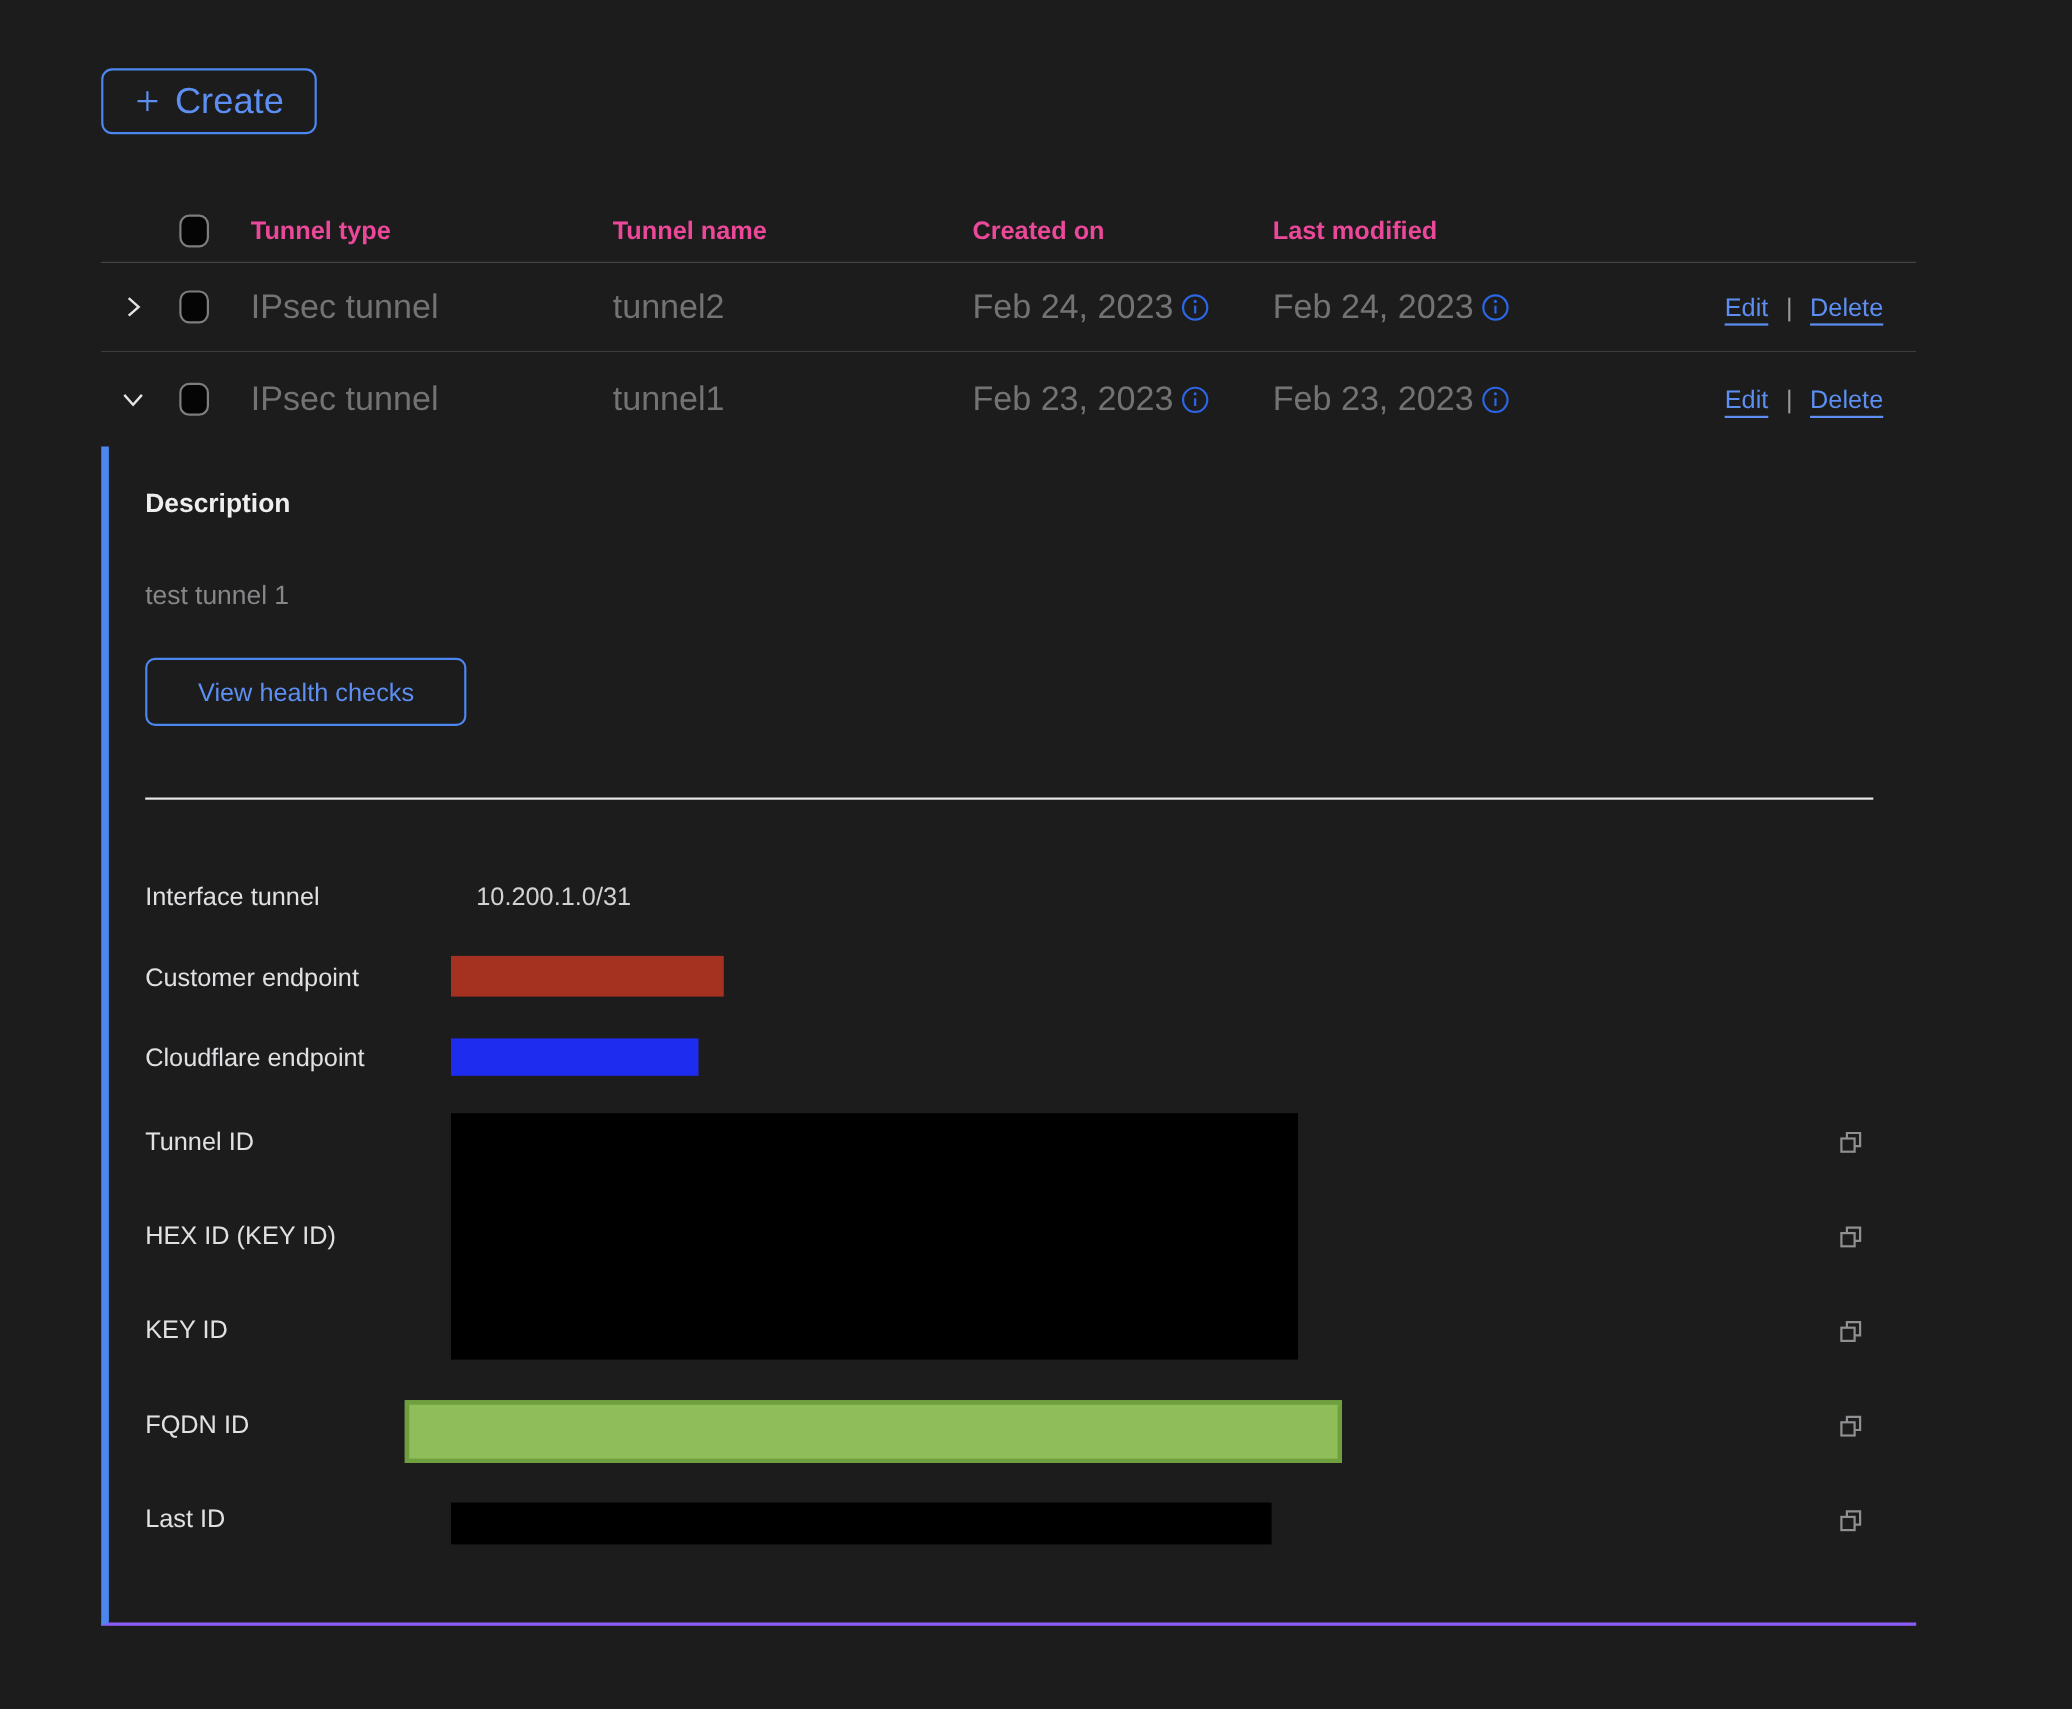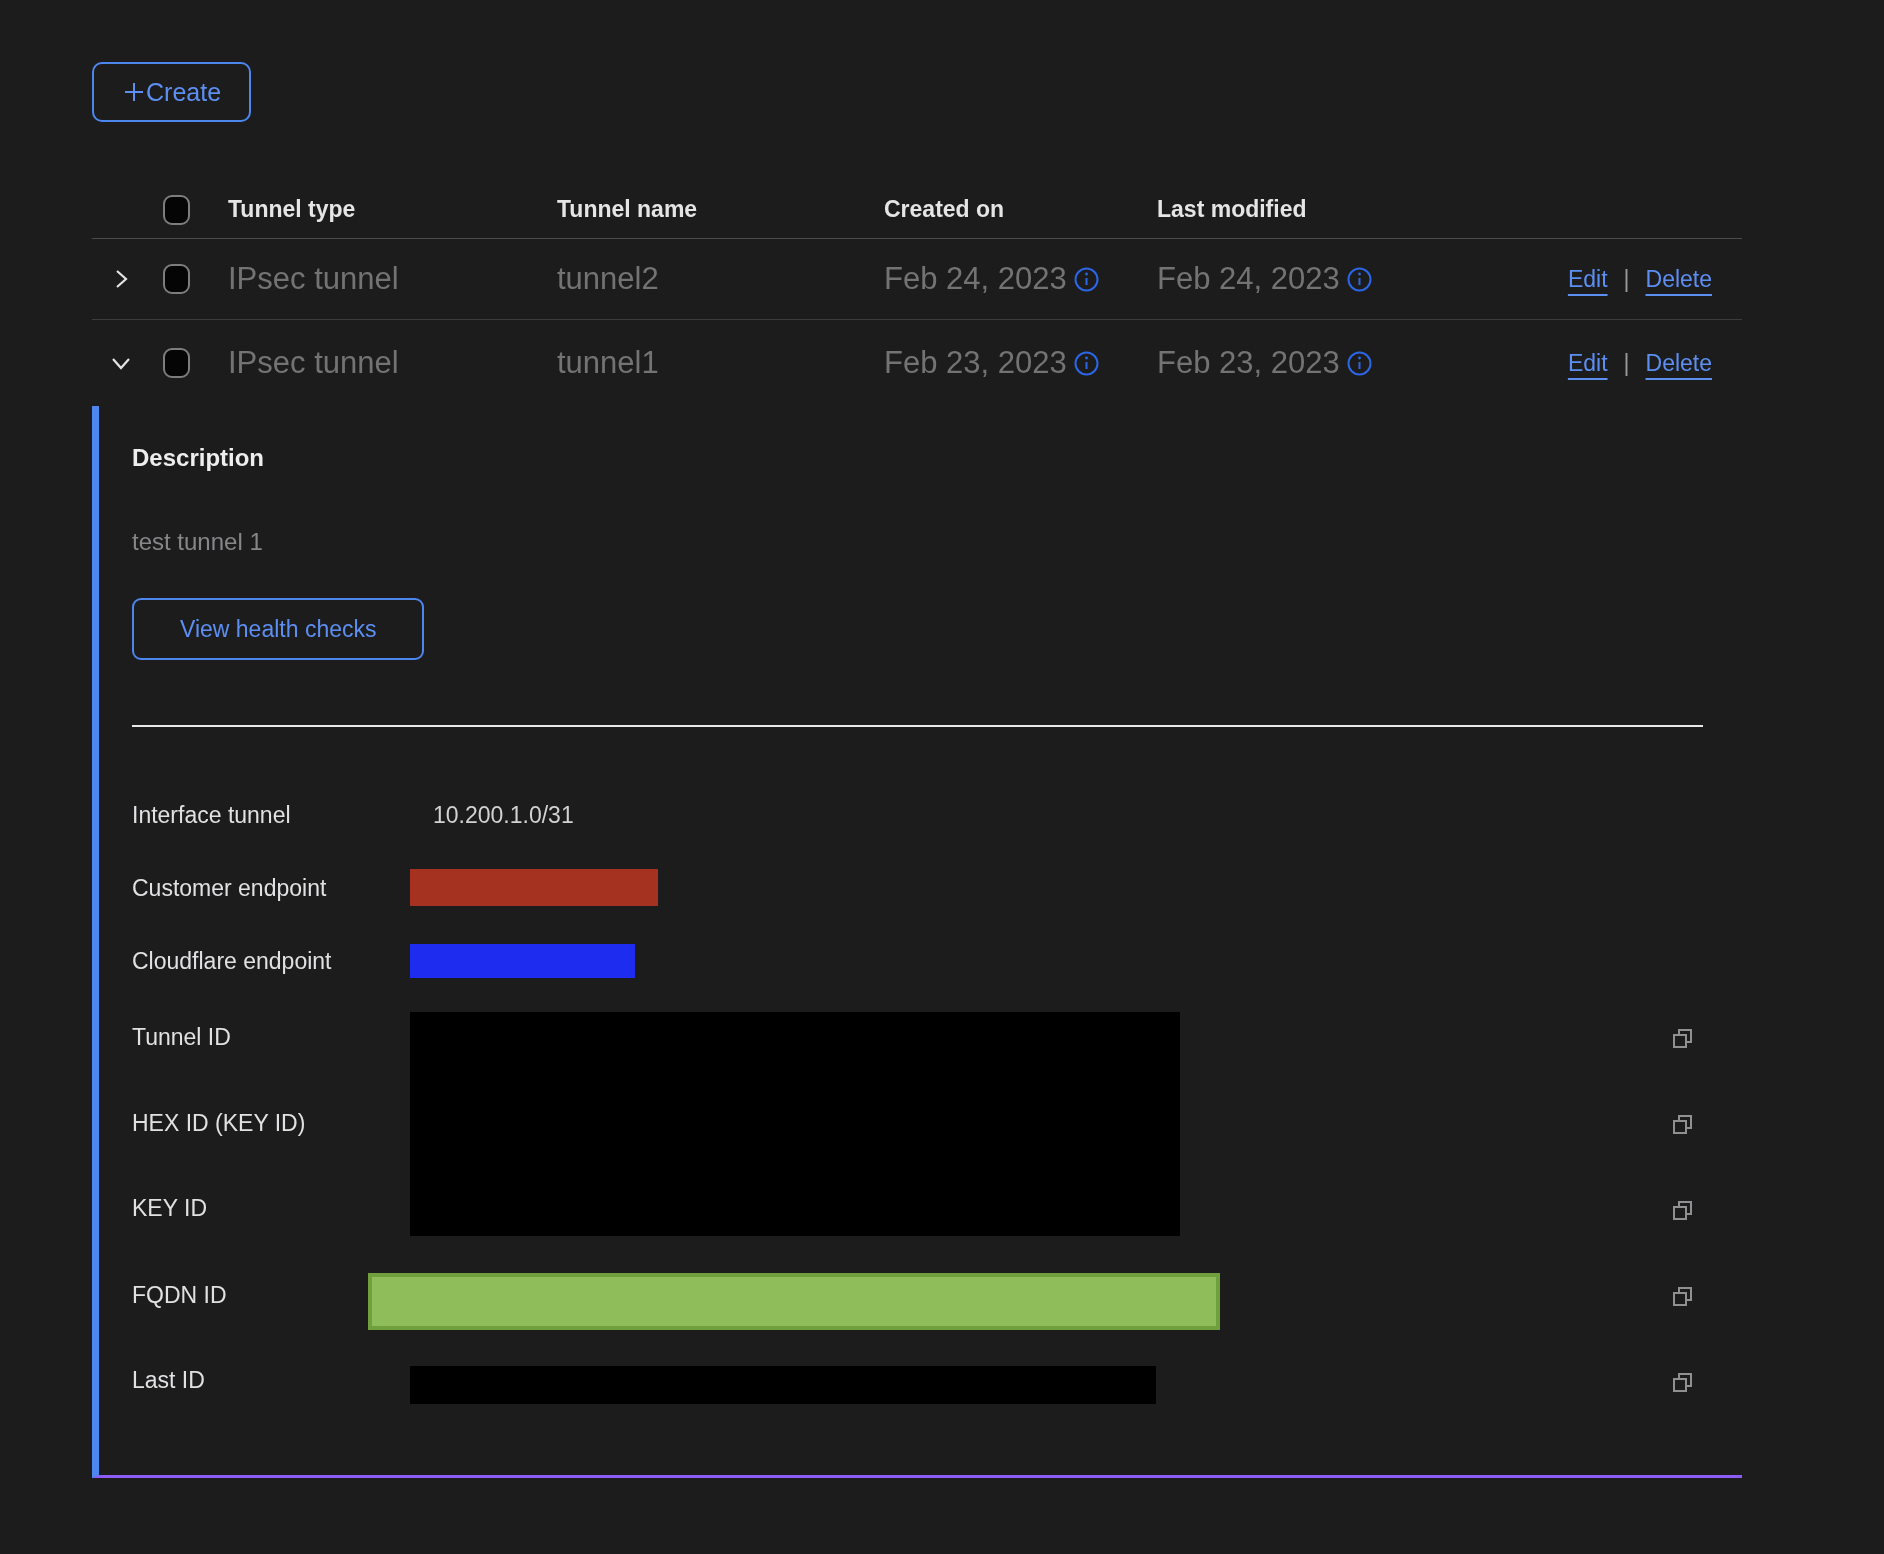--- a/index.html
+++ b/index.html
@@ -5,32 +5,32 @@
   * { margin:0; padding:0; box-sizing:border-box; }
   html,body { background:#1c1c1d; }
   .page {
     position:relative; width:1884px; height:1554px; overflow:hidden;
     background:#1c1c1d; font-family:"Liberation Sans", sans-serif;
     color:#e6e6e8;
   }
   
   .create-btn {
     position:absolute; left:92px; top:62px; height:60px; padding:0 28px;
-    display:flex; align-items:center; 
+    display:flex; align-items:center; gap:13px;
     background:transparent; border:2px solid #4c86ee; border-radius:10px;
-    color:#5d8ff2; font-size:25px; font-family:inherit; cursor:pointer;
+    color:#5d8ff2; font-size:33px; font-family:inherit; cursor:pointer;
   }
   
   .row-grid {
     position:absolute; left:92px; width:1650px;
     display:grid; grid-template-columns:71px 65px 329px 327px 273px 1fr 215px;
     align-items:center;
   }
   .thead { top:181px; height:58px; border-bottom:1px solid #4a4a4c; }
-  .thead .col { font-size:23px; font-weight:700; color:#e5e5e5; }
+  .thead .col { font-size:23px; font-weight:700; color:#ec4899; }
   .trow1 { top:239px; height:81px; border-bottom:1px solid #3c3c3e; }
   .trow2 { top:320px; height:86px; }
   .cell { font-size:31px; color:#737373; }
   .chk {
     width:27px; height:30px; border:2px solid #7d7d7d; border-radius:9px;
     background:#050505; cursor:pointer; justify-self:start;
   }
   .expander { background:none; border:none; cursor:pointer; margin-left:16px; padding:0; display:flex; }
   .datecell { display:flex; align-items:center; gap:6px; }
   .info-btn { background:none; border:none; padding:0; cursor:pointer; display:flex; }

